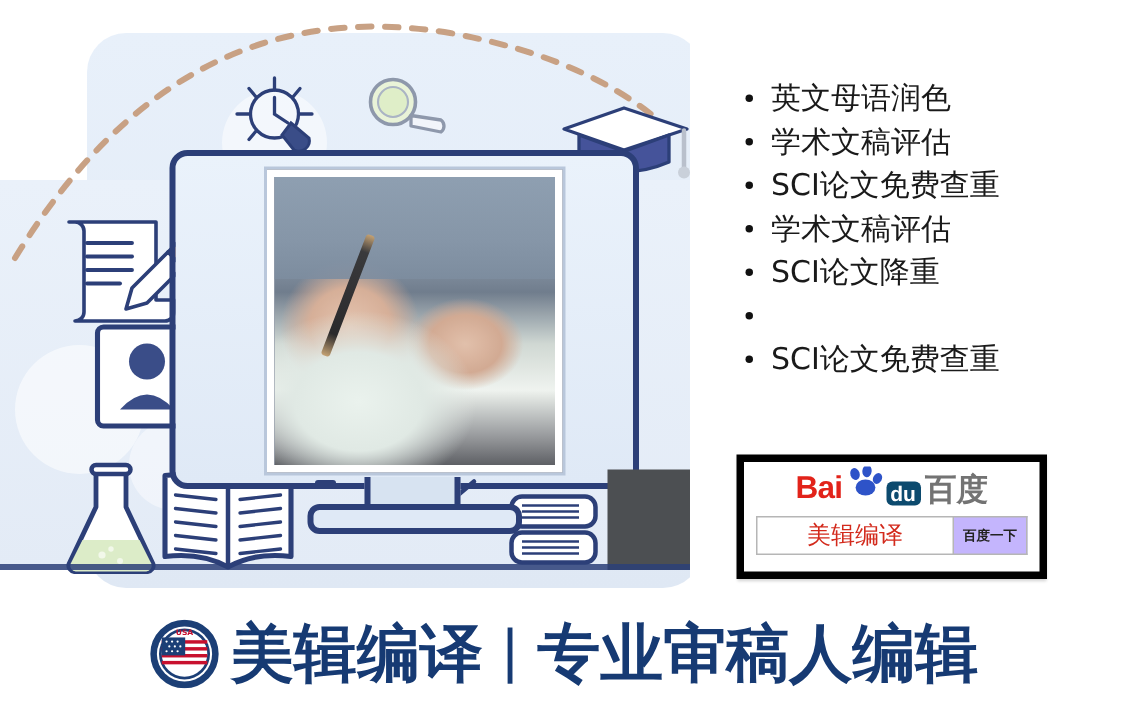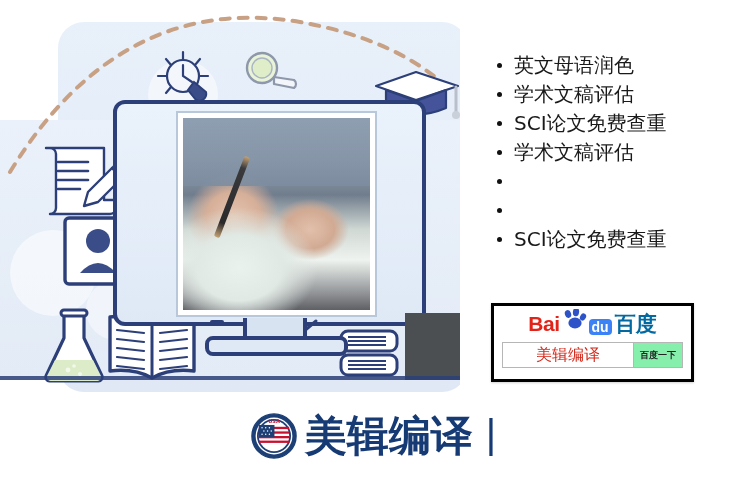--- a/index.html
+++ b/index.html
@@ -95,45 +95,45 @@
     width:5px;height:5px;border-radius:50%;background:#111;margin-right:12px;flex:0 0 auto;
   }
   .bullet-text{
     font-size:20px;color:#1a1a1a;line-height:26px;white-space:nowrap;
     font-family:"DejaVu Sans","Liberation Sans",sans-serif;
   }
 
   
   #baidu-box{
     position:absolute;left:491px;top:303px;width:197px;height:73px;
-    background:#ffffff;border:3px solid #000000;
+    background:#ffffff;border:5px solid #000000;
     box-shadow:0 1px 2px rgba(0,0,0,.18);
   }
   .baidu-logo{
     position:absolute;left:0;right:0;top:5px;height:26px;
     display:flex;align-items:center;justify-content:center;
   }
   .bd-bai{font-size:21px;font-weight:bold;color:#e2231a;letter-spacing:-.5px;font-family:"Liberation Sans",sans-serif;}
   .bd-du{
-    display:inline-block;background:#3b82f6;color:#fff;font-size:14px;font-weight:bold;
+    display:inline-block;background:#0c4a6e;color:#fff;font-size:14px;font-weight:bold;
     border-radius:4px;padding:0 3px;margin:0 1px;position:relative;top:3px;
     font-family:"Liberation Sans",sans-serif;
   }
   .bd-paw{position:relative;top:-3px;margin:0 1px;}
-  .bd-cn{font-size:21px;font-weight:bold;color:#0369a1;margin-left:2px;font-family:"DejaVu Sans",sans-serif;}
+  .bd-cn{font-size:21px;font-weight:bold;color:#737373;margin-left:2px;font-family:"DejaVu Sans",sans-serif;}
   .baidu-search{
     position:absolute;left:8px;top:36px;right:8px;height:26px;display:flex;
   }
   .bd-input{
     flex:1;border:1px solid #b6b6b6;background:#fff;
     display:flex;align-items:center;justify-content:center;
     font-size:16px;color:#d32a1c;font-family:"DejaVu Sans",sans-serif;
   }
   .bd-btn{
-    width:48px;border:1px solid #b6b6b6;border-left:none;background:#86efac;
+    width:48px;border:1px solid #b6b6b6;border-left:none;background:#c4b5fd;
     display:flex;align-items:center;justify-content:center;
     font-size:9px;color:#222;font-weight:bold;font-family:"DejaVu Sans",sans-serif;
   }
 
   
   #banner{
     position:absolute;left:0;top:392px;width:752px;height:88px;
     background:#ffffff;display:flex;align-items:center;justify-content:center;
   }
   .banner-inner{display:flex;align-items:center;gap:8px;}
@@ -288,20 +288,21 @@
     <div class="bullet-row">
       <span class="bullet-dot"></span>
       <span class="bullet-text">SCI论文免费查重</span>
     </div>
     <div class="bullet-row">
       <span class="bullet-dot"></span>
       <span class="bullet-text">学术文稿评估</span>
     </div>
     <div class="bullet-row">
       <span class="bullet-dot"></span>
+      <span class="bullet-text">SCI论文降重</span>
     </div>
     <div class="bullet-row">
       <span class="bullet-dot"></span>
     </div>
     <div class="bullet-row">
       <span class="bullet-dot"></span>
       <span class="bullet-text">SCI论文免费查重</span>
     </div>
   </div>
 
@@ -348,16 +349,17 @@
             <circle cx="44" cy="39" r="1.6"></circle>
           <circle cx="24" cy="46" r="1.6"></circle>
             <circle cx="32" cy="46" r="1.6"></circle>
             <circle cx="40" cy="46" r="1.6"></circle>
         </g>
         <text x="50" y="22" text-anchor="middle" font-size="11" fill="#c8102e" font-family="DejaVu Sans, sans-serif" font-weight="bold">USA</text>
         <circle cx="50" cy="50" r="48" fill="none" stroke="#1c3f76" stroke-width="3"></circle>
       </svg>
       <span class="banner-text">美辑编译</span>
       <span class="banner-sep">|</span>
+      <span class="banner-text">专业审稿人编辑</span>
     </div>
   </div>
 
 </div>
 
 </body></html>

